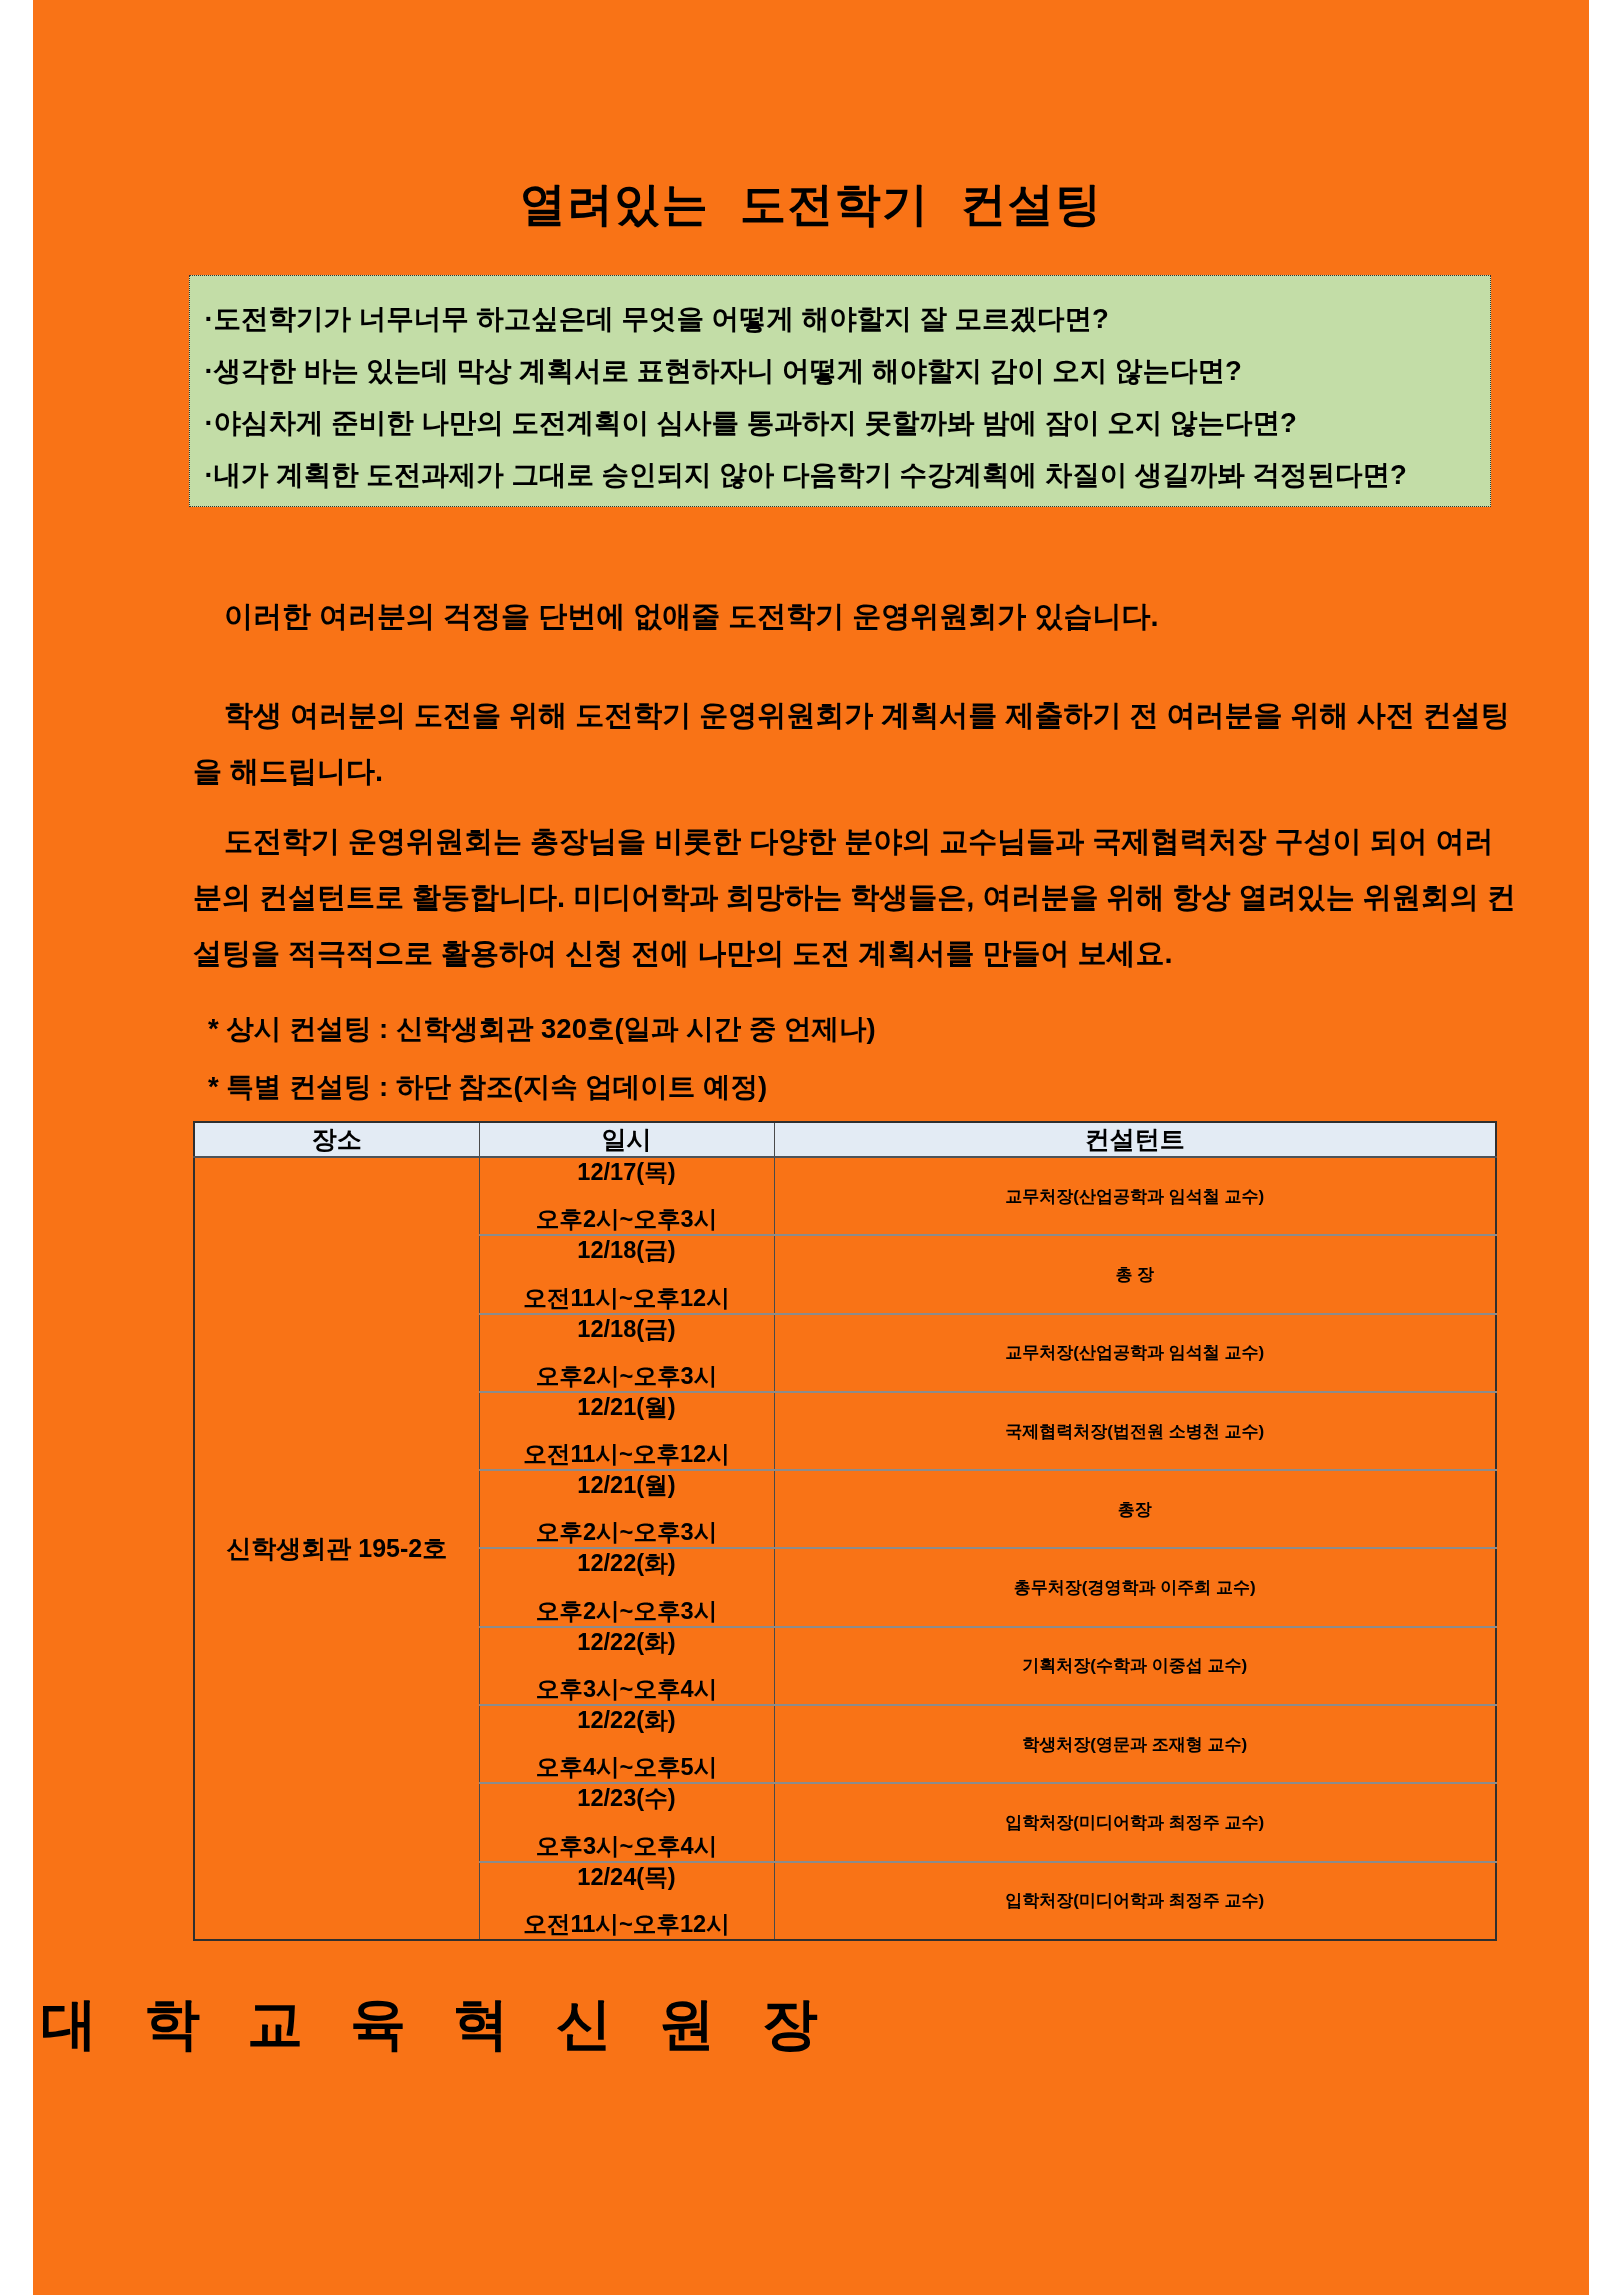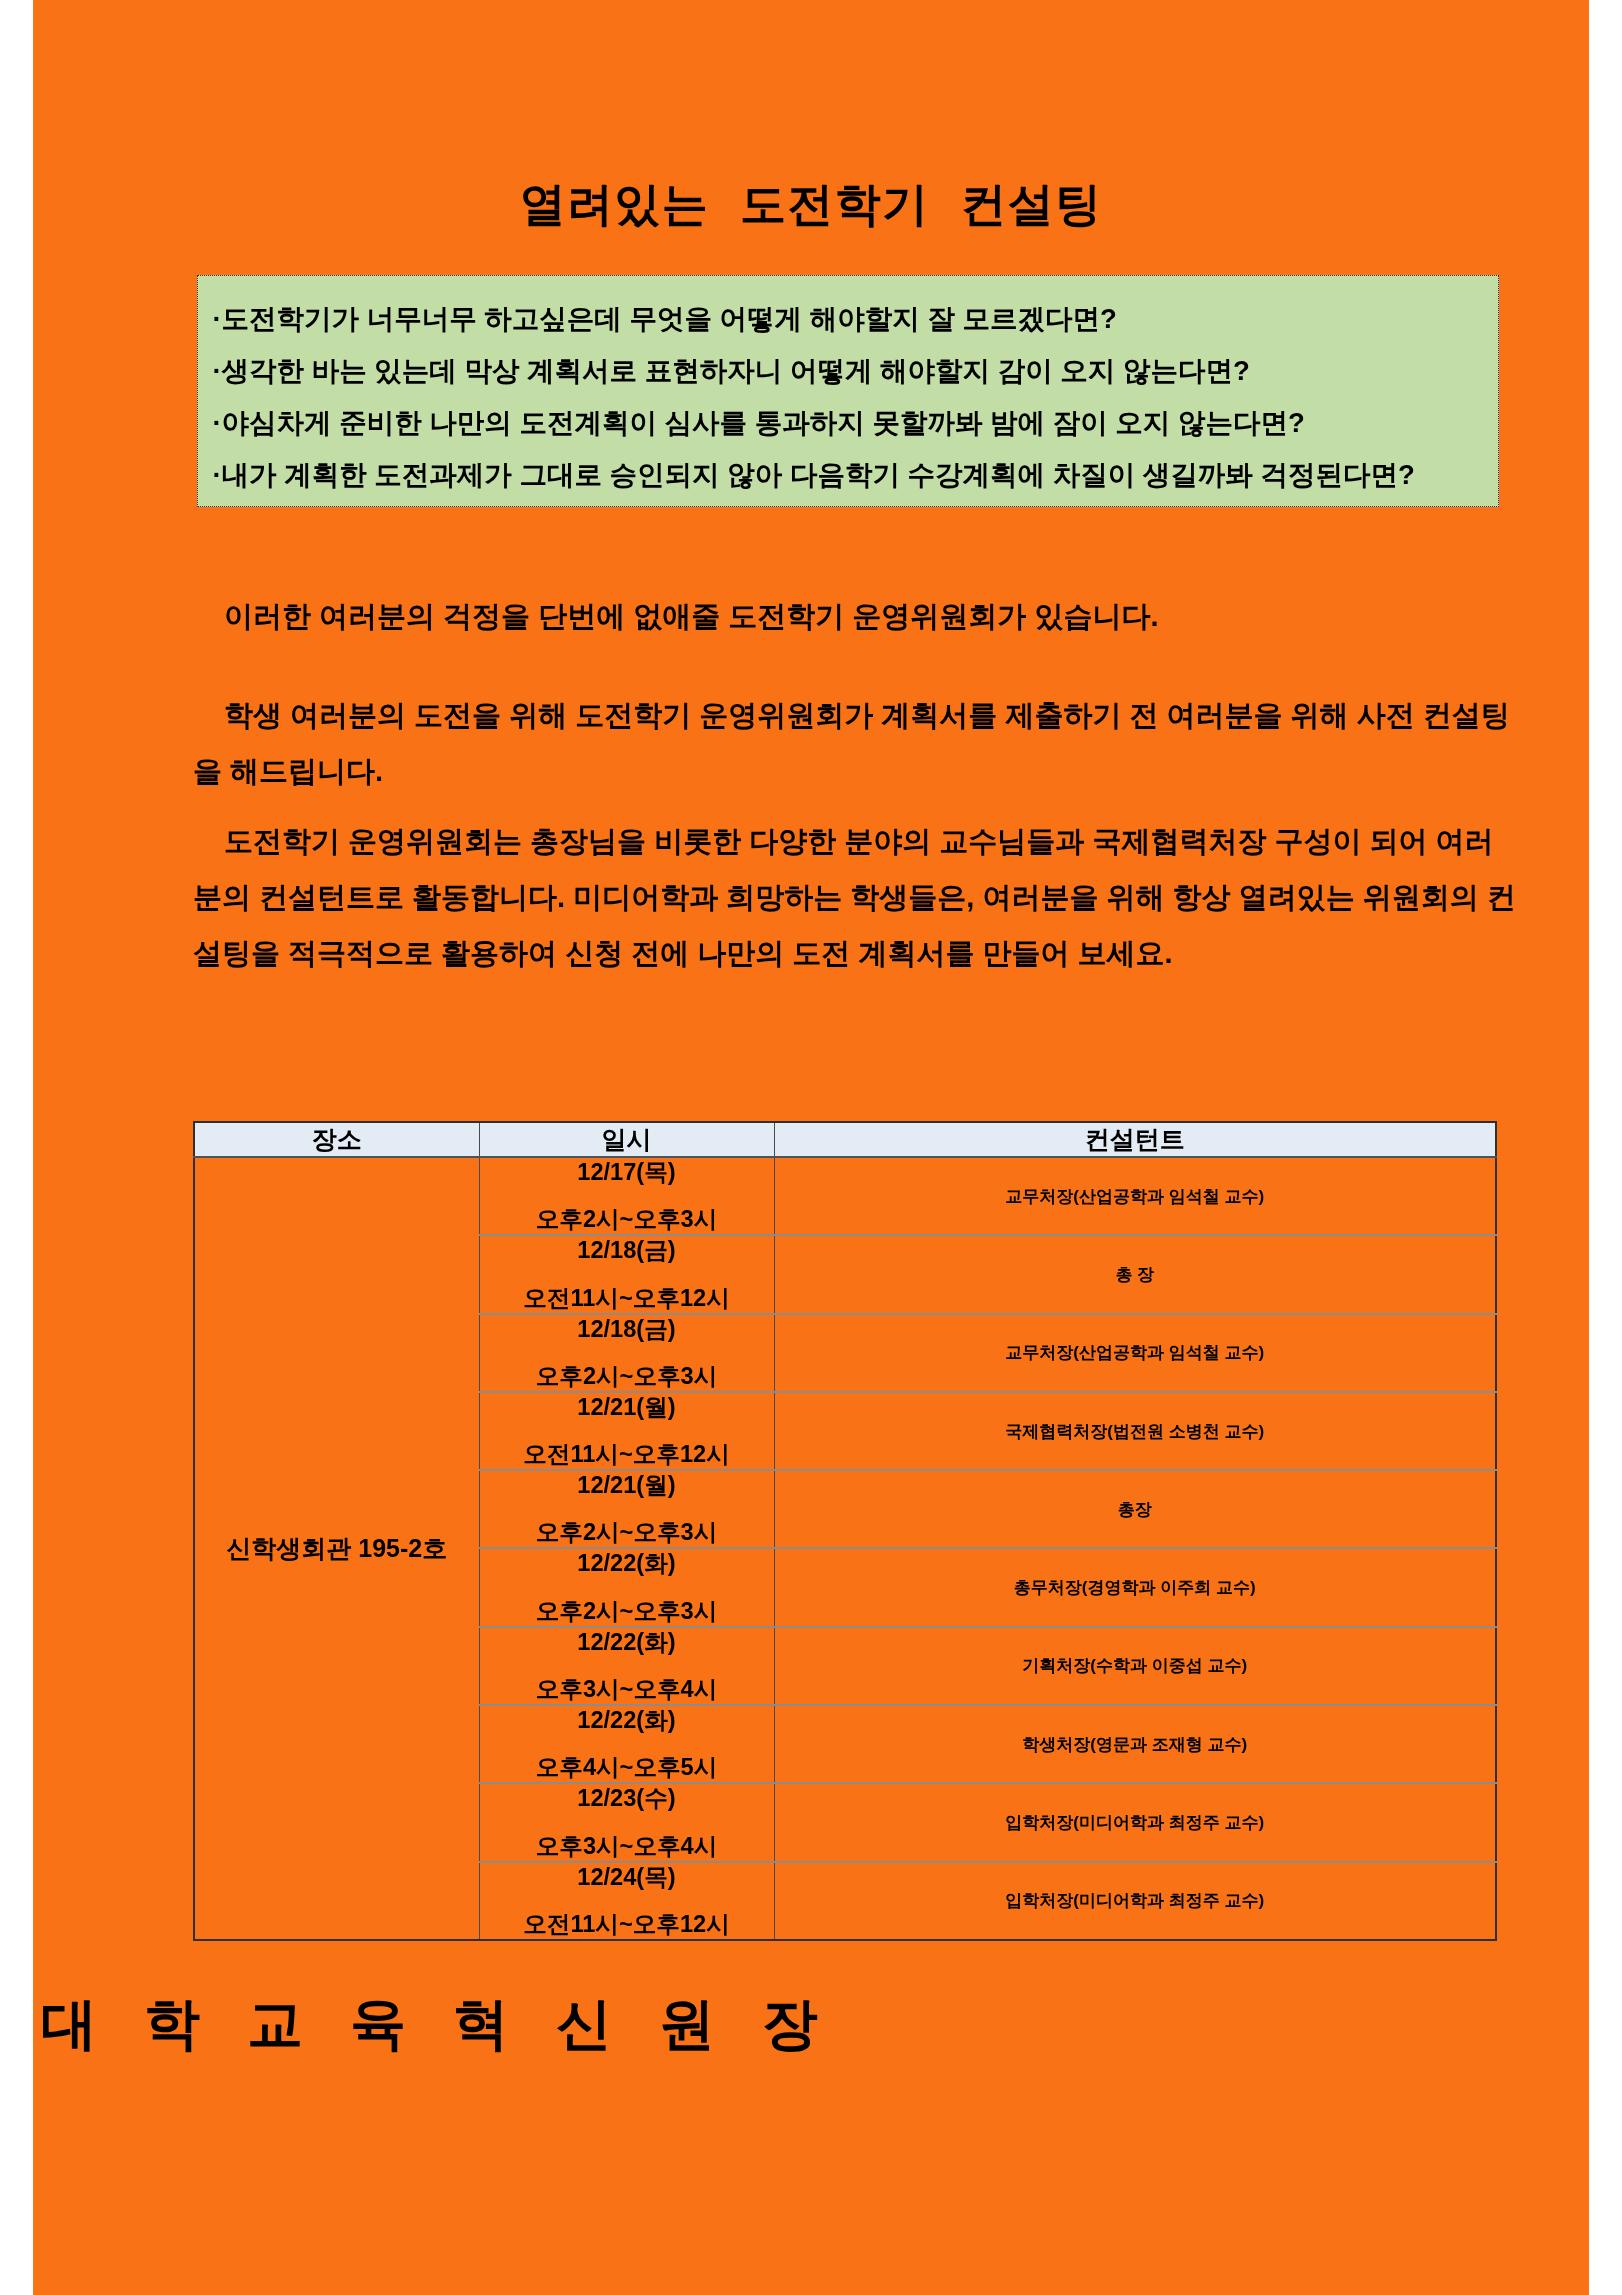--- a/index.html
+++ b/index.html
@@ -14,21 +14,21 @@
   }
   
   .doc-title{
     position:absolute;top:143px;left:0;width:100%;
     text-align:center;
     font-size:46px;font-weight:bold;
     word-spacing:17px;letter-spacing:1.3px;
   }
   
   .green-box{
-    position:absolute;top:275px;left:164px;
+    position:absolute;top:275px;left:156px;
     width:1302px;height:232px;
     box-sizing:border-box;
     border:1.3px dotted #333;
     padding:17px 13px 5.9px 14.4px;
     overflow:hidden;
   }
   .gb-line{
     font-size:27.5px;font-weight:bold;
     line-height:52px;
     white-space:nowrap;
@@ -105,20 +105,24 @@
         <div class="pline indent">학생 여러분의 도전을 위해 도전학기 운영위원회가 계획서를 제출하기 전 여러분을 위해 사전 컨설팅</div>
         <div class="pline">을 해드립니다.</div>
       </div>
       <div class="para">
         <div class="pline indent">도전학기 운영위원회는 총장님을 비롯한 다양한 분야의 교수님들과 국제협력처장 구성이 되어 여러</div>
         <div class="pline">분의 컨설턴트로 활동합니다. 미디어학과 희망하는 학생들은, 여러분을 위해 항상 열려있는 위원회의 컨</div>
         <div class="pline">설팅을 적극적으로 활용하여 신청 전에 나만의 도전 계획서를 만들어 보세요.</div>
       </div>
     </div>
 
+  <div class="notes">
+      <div class="note-line">* 상시 컨설팅 : 신학생회관 320호(일과 시간 중 언제나)</div>
+      <div class="note-line">* 특별 컨설팅 : 하단 참조(지속 업데이트 예정)</div>
+    </div>
 
   <table class="sched-table">
     <colgroup>
         <col class="c1">
         <col class="c2">
         <col class="c3">
       </colgroup>
     <thead>
       <tr style="background: rgb(227, 235, 244); padding-left: 19px;">
         <th>장소</th>

